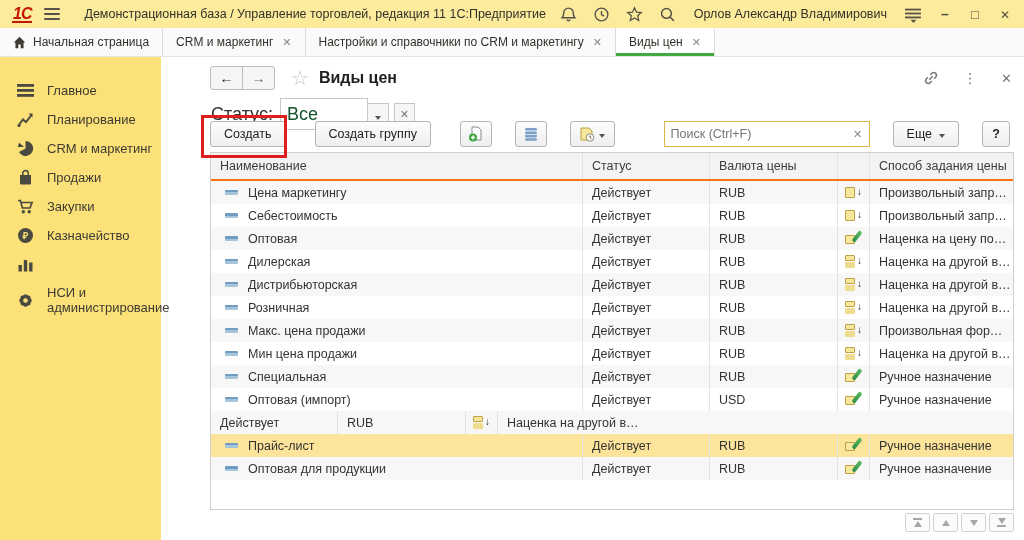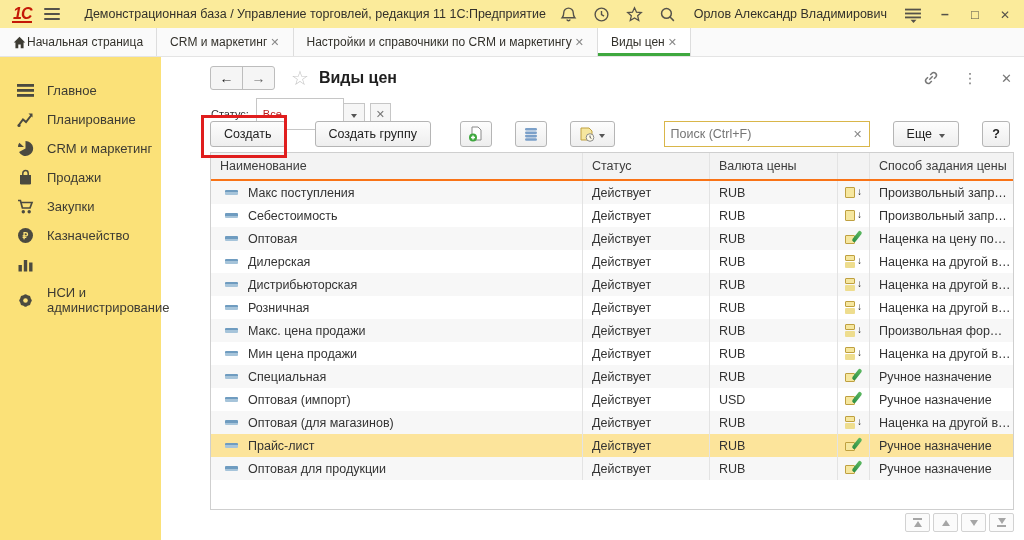--- a/index.html
+++ b/index.html
@@ -19,21 +19,21 @@
   .tbicon{width:17px;height:17px;cursor:pointer}
   .tb-user{font-size:12.5px;color:#33312b;white-space:nowrap;margin:12px 2px}
   .wbtn{font-size:14px;color:#55524a;cursor:pointer;width:14px;text-align:center;line-height:28px}
   .icon-min::before{content:"–";font-weight:bold}
   .icon-max::before{content:"□";font-size:13px}
   .icon-close::before{content:"✕";font-size:12px}
 
   
   .tabbar{position:absolute;top:28px;left:0;right:0;height:29px;background:#fafafa;display:flex;
           border-bottom:1px solid #e4e4e4;box-sizing:border-box}
-  .tab{display:flex;align-items:center;gap:1px;padding:0 13px;font-size:12px;color:#33312b;
+  .tab{display:flex;align-items:center;gap:7px;padding:0 13px;font-size:12px;color:#33312b;
        border-right:1px solid #ddd;position:relative;cursor:pointer;white-space:nowrap}
   .tab.active{background:#fff}
   .tab.active::after{content:"";position:absolute;left:0;right:0;bottom:0;height:3px;
        background:var(--tab_underline,#3fa83f)}
   .tab .x{color:#888;font-size:11px;margin-left:2px;cursor:pointer}
   .tab .x::before{content:"✕"}
 
   
   .sidebar{position:absolute;top:57px;left:0;width:161px;bottom:0;background:var(--sidebar_bg,#fbe178);
            box-sizing:border-box;padding-top:19px}
@@ -50,24 +50,24 @@
   .navbtn+.navbtn{border-left:1px solid #bdbdbd}
   .icon-back::before{content:"←";color:#222;font-weight:bold}
   .icon-fwd::before{content:"→";color:#666}
   .fav{font-size:20px;color:#c6c6c6;margin:0 10px 0 16px;cursor:pointer;line-height:20px}
   .fav::before{content:"☆"}
   .ptitle{font-size:16px;font-weight:bold;color:#1f1f1f}
   .hdr-icons{margin-left:auto;display:flex;align-items:center;gap:24px;color:#777}
   .dots{font-size:14px;color:#777;cursor:pointer}.dots::before{content:"⋮"}
   .hclose{font-size:13px;color:#777;cursor:pointer}.hclose::before{content:"✕"}
 
-  .filter-row{position:absolute;top:41px;left:15px;display:flex;align-items:center;font-size:11px}
+  .filter-row{position:absolute;top:41px;left:15px;display:flex;align-items:center;font-size:18px}
   .combo{display:flex;margin-left:7px;align-items:center}
   .combo-input{width:88px;height:32px;box-sizing:border-box;border:1px solid #c6c6c6;background:#fff;
-               display:flex;align-items:center;padding:0 6px;color:#b91c1c}
+               display:flex;align-items:center;padding:0 6px;color:#14532d}
   .combo-arrow{width:21px;height:22px;box-sizing:border-box;border:1px solid #c6c6c6;border-left:none;
                background:#f6f6f6;display:flex;align-items:center;justify-content:center;cursor:pointer}
   .combo-clear{width:21px;height:22px;box-sizing:border-box;border:1px solid #c6c6c6;margin-left:5px;
                background:#f6f6f6;display:flex;align-items:center;justify-content:center;cursor:pointer;color:#777;font-size:11px}
   .combo-clear::before{content:"✕"}
   .caret::before{content:"";display:inline-block;width:0;height:0;border-left:3.5px solid transparent;
                  border-right:3.5px solid transparent;border-top:4.5px solid #555}
 
   .toolbar{position:absolute;top:64px;left:14px;right:14px;display:flex;align-items:center;gap:23px}
   .btn{height:26px;box-sizing:border-box;border:1px solid #b5b5b5;border-radius:3px;
@@ -321,21 +321,21 @@
       <div class="c name">Наименование</div>
       <div class="c status">Статус</div>
       <div class="c curr">Валюта цены</div>
       <div class="c icn"></div>
       <div class="c method">Способ задания цены</div>
     </div>
     <div class="tbody">
       <div class="trow">
         <div class="c name">
             <span class="dash"></span>
-            <span>Макс поступления</span>
+            <span>Цена маркетингу</span>
           </div>
         <div class="c status">Действует</div>
         <div class="c curr">RUB</div>
         <div class="c icn">
             <span class="micon" data-icon="query"></span>
           </div>
         <div class="c method">Произвольный запр…</div>
       </div>
       <div class="trow">
         <div class="c name">
@@ -439,24 +439,20 @@
             <span>Оптовая (импорт)</span>
           </div>
         <div class="c status">Действует</div>
         <div class="c curr">USD</div>
         <div class="c icn">
             <span class="micon" data-icon="manual"></span>
           </div>
         <div class="c method">Ручное назначение</div>
       </div>
       <div class="trow">
-        <div class="c name">
-            <span class="dash"></span>
-            <span>Оптовая (для магазинов)</span>
-          </div>
         <div class="c status">Действует</div>
         <div class="c curr">RUB</div>
         <div class="c icn">
             <span class="micon" data-icon="markup"></span>
           </div>
         <div class="c method">Наценка на другой в…</div>
       </div>
       <div class="trow selected">
         <div class="c name">
             <span class="dash"></span>

